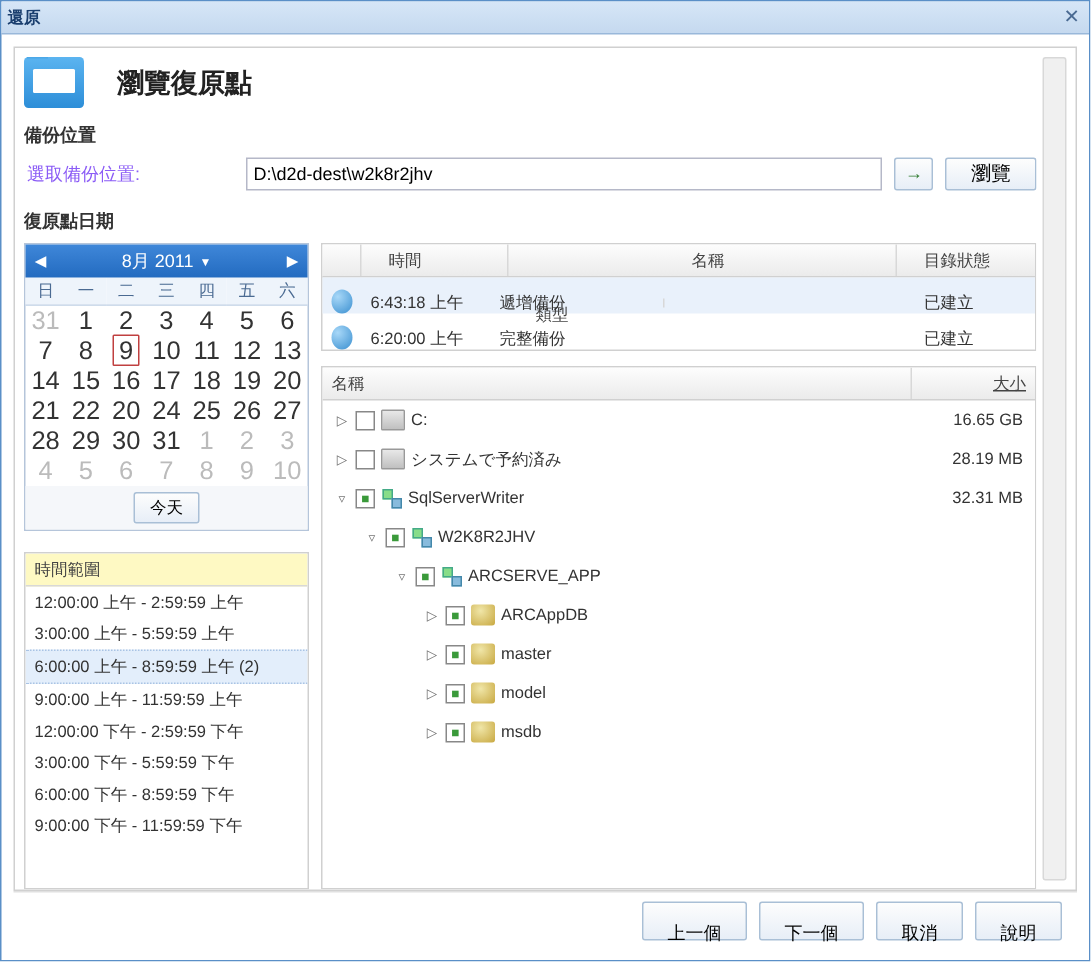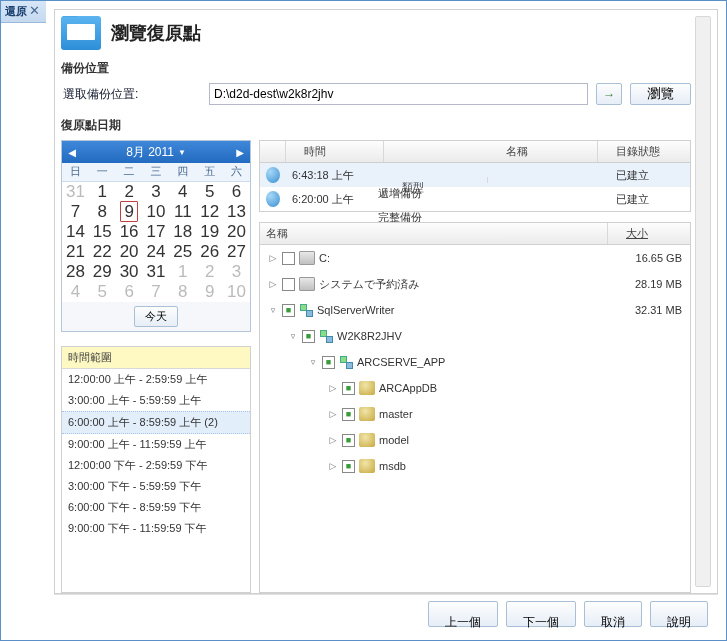--- a/index.html
+++ b/index.html
@@ -1,32 +1,32 @@
 <!DOCTYPE html>
 <html><head>
 <meta charset="utf-8">
 <style>
 * { box-sizing: border-box; margin: 0; padding: 0; }
 body { font-family: Arial, "Microsoft JhengHei", sans-serif; font-size: 12px; background: #fff; }
-.window { width: 727px; height: 641px; border: 1px solid #5a8fc7; display: flex; flex-direction: row; }
+.window { width: 727px; height: 641px; border: 1px solid #5a8fc7; display: flex; flex-direction: column; }
 .titlebar { background: linear-gradient(#d6e6f7, #c5d9ef); height: 22px; display: flex; align-items: center; padding: 0 4px; border-bottom: 1px solid #99b8da; }
 .titlebar-title { color: #1a3e6e; font-weight: bold; font-size: 11px; }
 .titlebar-close { margin-left: auto; width: 15px; height: 15px; cursor: pointer; color: #4a6a92; font-size: 13px; text-align: center; line-height: 14px; }
 .body-wrap { flex: 1; display: flex; flex-direction: column; padding: 8px 8px 8px 8px; overflow: hidden; position: relative; }
 .body-inner { flex: 1; border: 1px solid #d0d0d0; display: flex; flex-direction: column; padding: 6px 6px 0 6px; overflow: hidden; position: relative; }
 .scroll-track { position: absolute; right: 6px; top: 6px; bottom: 6px; width: 16px; background: #f0f0f0; border: 1px solid #d8d8d8; border-radius: 2px; }
 .content-scrollable { flex: 1; overflow: hidden; margin-right: 20px; display: flex; flex-direction: column; }
-.header-row { display: flex; align-items: center; gap: 10px; margin-bottom: 6px; }
+.header-row { display: flex; align-items: center; gap: 22px; margin-bottom: 6px; }
 .folder-icon { width: 40px; height: 34px; background: linear-gradient(#5bb4f0, #2d8ed8); border-radius: 3px; position: relative; }
 .folder-icon::before { content: ""; position: absolute; top: -5px; left: 2px; width: 14px; height: 6px; background: #4ba8e8; border-radius: 2px 2px 0 0; }
 .folder-icon::after { content: ""; position: absolute; top: 8px; left: 6px; right: 6px; height: 16px; background: #fff; border-radius: 1px; }
 .header-title { font-size: 18px; font-weight: bold; color: #222; }
 .section-label { font-weight: bold; color: #333; margin: 4px 0 6px; font-size: 12px; }
 .loc-row { display: flex; align-items: center; gap: 8px; margin-bottom: 8px; }
-.loc-label { width: 140px; color: #0f172a; padding-left: 2px; }
+.loc-label { width: 140px; color: #8b5cf6; padding-left: 2px; }
 .loc-input { flex: 1; height: 22px; border: 1px solid #b5b8c8; padding: 2px 4px; font-size: 12px; }
 .go-btn { width: 26px; height: 22px; border: 1px solid #a9bfd6; background: linear-gradient(#fdfdfd,#e7eef7); border-radius: 2px; cursor: pointer; color: #2f7b2f; font-weight: bold; text-align:center; line-height:18px; }
 .browse-btn { height: 22px; padding: 0 16px; border: 1px solid #a9bfd6; background: linear-gradient(#fdfdfd,#e7eef7); border-radius: 2px; cursor: pointer; }
 .two-col { display: flex; flex: 1; gap: 8px; overflow: hidden; }
 .left-col { width: 190px; display: flex; flex-direction: column; }
 .right-col { flex: 1; display: flex; flex-direction: column; overflow: hidden; }
 .cal { border: 1px solid #b5c5da; }
 .cal-hdr { background: linear-gradient(#3f87d9, #236bc0); color: #fff; height: 22px; display: flex; align-items: center; justify-content: center; position: relative; font-size: 12px; }
 .cal-arrow { position: absolute; top: 0; height: 22px; width: 20px; display: flex; align-items: center; justify-content: center; cursor: pointer; color: #fff; font-size: 10px; }
 .cal-arrow.left { left: 0; }
@@ -45,29 +45,29 @@
 .time-item.sel { background: #e3eefb; border-top: 1px dotted #a9c3e4; border-bottom: 1px dotted #a9c3e4; }
 .backup-grid, .tree-grid { border: 1px solid #d0d0d0; }
 .grid-hdr { display: flex; background: linear-gradient(#fdfdfd,#ebebeb); border-bottom: 1px solid #d0d0d0; height: 22px; gap: 12px; }
 .grid-hdr > div { padding: 3px 6px; border-right: 1px solid #d8d8d8; color: #444; font-size: 11px; }
 .grid-hdr > div:last-child { border-right: none; }
 .backup-grid .col-icon { width: 26px; }
 .backup-grid .col-time { width: 86px; }
 .backup-grid .col-type { width: 92px; margin-top: 36px; }
 .backup-grid .col-name { flex: 1; }
 .backup-grid .col-status { width: 80px; text-align: left; }
-.grid-row { display: flex; align-items: center; height: 24px; font-size: 11px; color: #333; cursor: pointer; }
+.grid-row { display: flex; align-items: flex-end; height: 24px; font-size: 11px; color: #333; cursor: pointer; }
 .grid-row.sel { background: #e9f1fb; }
 .grid-row > div { padding: 0 6px; }
 .status-icon { width: 26px; display: flex; justify-content: center; }
 .status-globe { width: 16px; height: 16px; border-radius: 50%; background: radial-gradient(circle at 30% 30%, #a8d8f8, #3a8fd0); display:inline-block; }
 .tree-grid { margin-top: 10px; flex: 1; display: flex; flex-direction: column; overflow: hidden; }
 .tree-grid .col-name { flex: 1; }
 .tree-grid .col-date { width: 130px; }
-.tree-grid .col-size { width: 70px; text-align: left; text-decoration: underline; }
+.tree-grid .col-size { width: 70px; text-align: right; text-decoration: underline; }
 .tree-body { flex: 1; overflow: auto; }
 .tree-row { display: flex; align-items: center; height: 26px; font-size: 11px; color: #333; }
 .tree-row .cell-name { flex: 1; display: flex; align-items: center; gap: 4px; }
 .tree-row .cell-date { width: 130px; padding: 0 6px; }
 .tree-row .cell-size { width: 70px; text-align: right; padding-right: 8px; }
 .expander { width: 10px; text-align: center; color: #777; cursor: pointer; font-size: 9px; }
 .chk { width: 13px; height: 13px; border: 1px solid #888; background: #fff; display: inline-flex; align-items: center; justify-content: center; cursor: pointer; font-size: 9px; color: #2a7; }
 .chk.on::after { content: "■"; color: #3a9a3a; font-size: 9px; }
 .node-icon { width: 16px; height: 14px; display: inline-block; }
 .drive-icon { background: linear-gradient(#e8e8e8,#c0c0c0); border: 1px solid #999; border-radius: 1px; }

